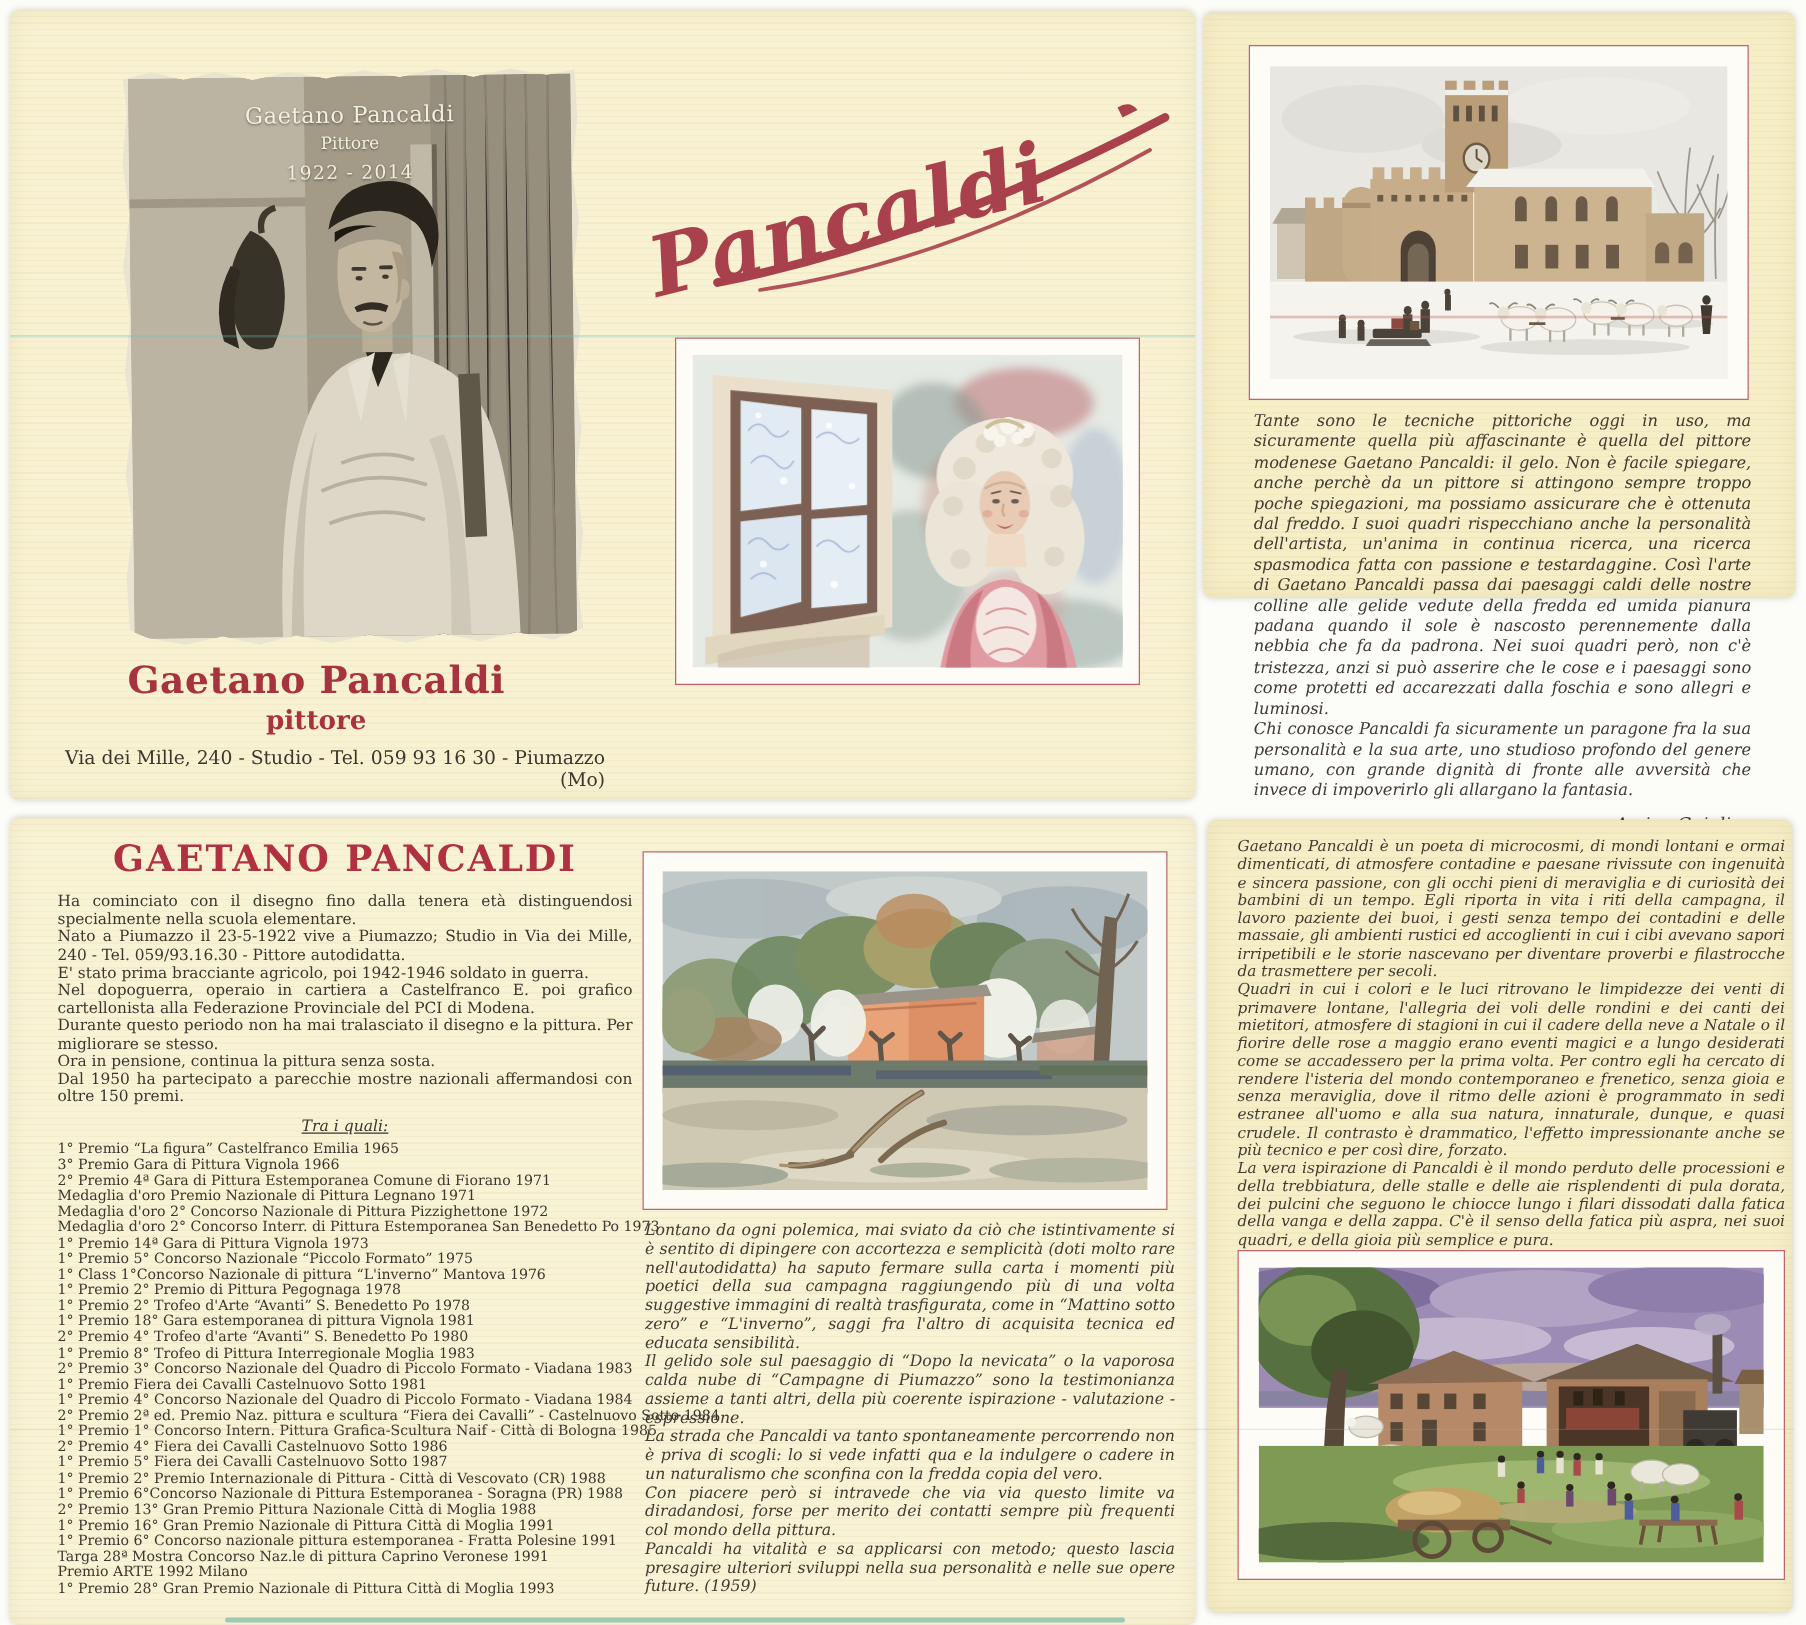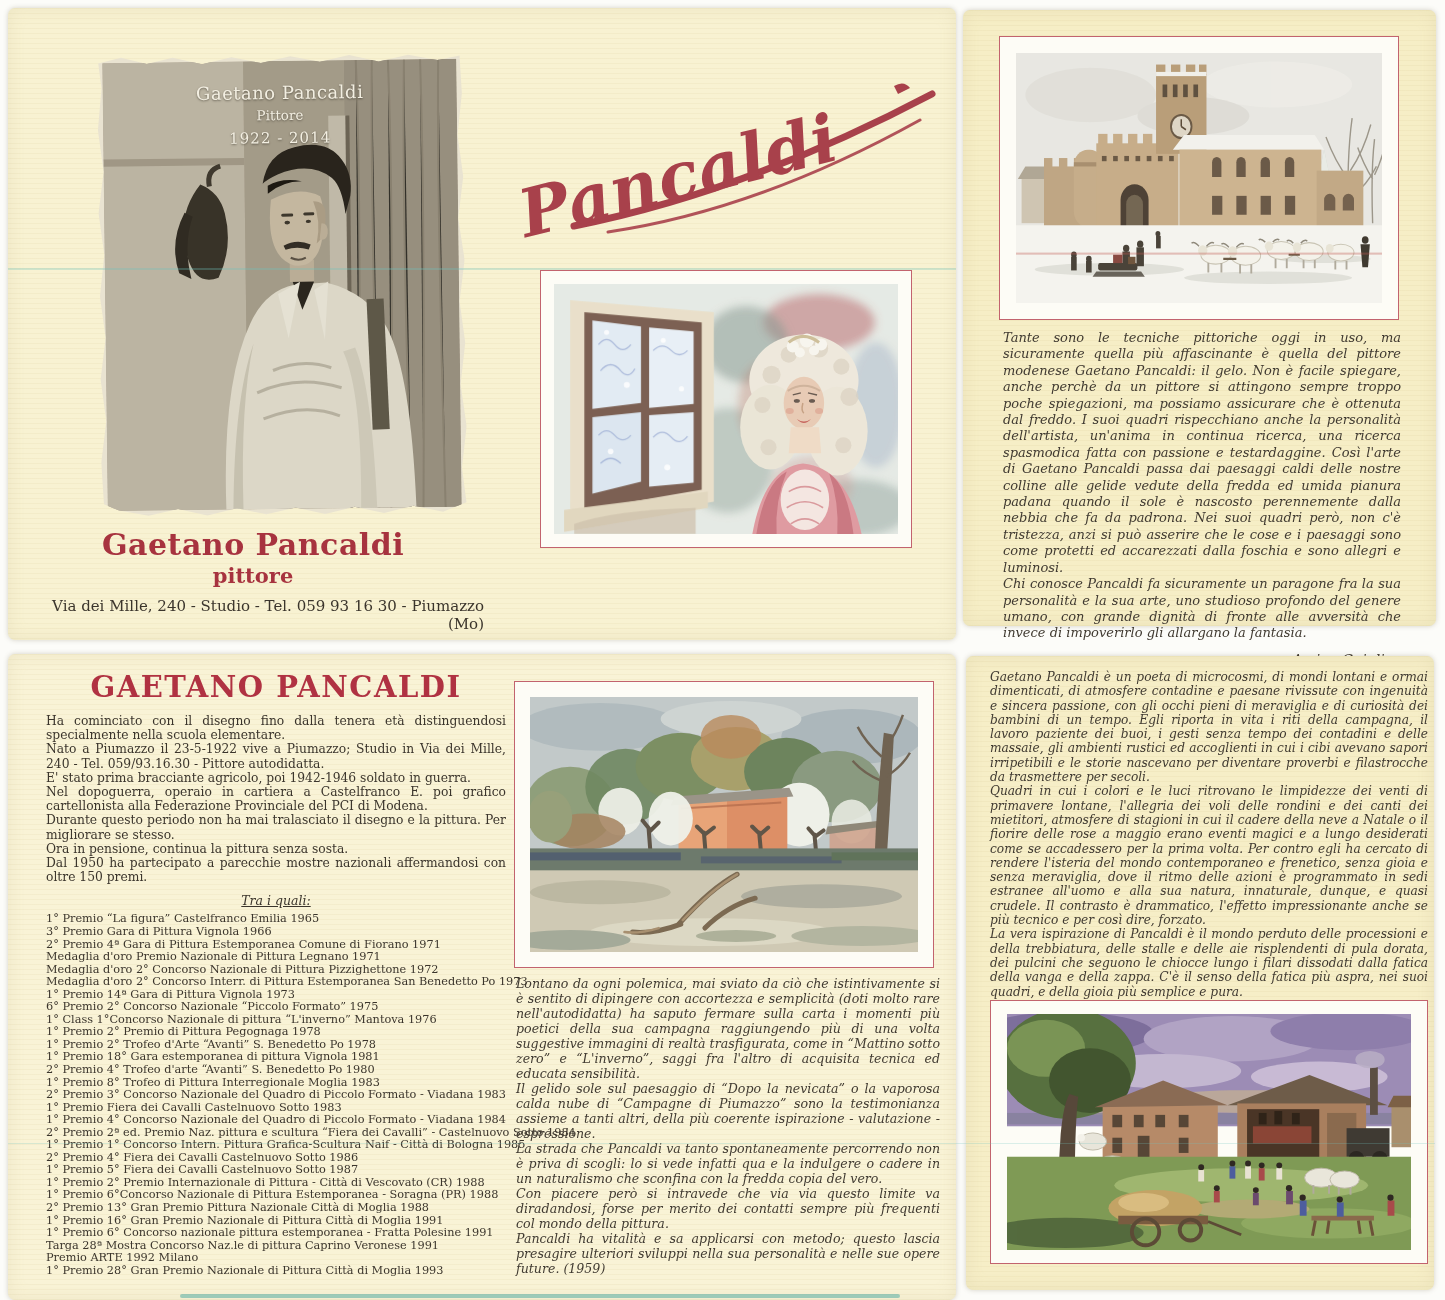--- a/index.html
+++ b/index.html
@@ -2,21 +2,21 @@
 <html><head>
 <meta charset="utf-8">
 <style>
   html,body{margin:0;padding:0;background:#fdfdfb;}
   .page{position:relative;width:1445px;height:1300px;background:#fcfcf9;overflow:hidden;
         font-family:"DejaVu Serif","Liberation Serif",serif;color:#3b352c;}
   .sheet{position:absolute;border-radius:7px;box-shadow:0 0 5px rgba(90,80,50,.25), inset 0 0 18px rgba(160,140,80,.12);
          background-color:#f8f2d2;
          background-image:repeating-linear-gradient(180deg, rgba(200,180,120,.10) 0 1px, rgba(255,255,255,0) 1px 5px);}
   .sheet-tl{left:8px;top:8px;width:948px;height:632px;}
-  .sheet-tr{left:963px;top:10px;width:473px;height:616px;background-color:#f6eec6;text-decoration:underline;}
+  .sheet-tr{left:963px;top:10px;width:473px;height:468px;background-color:#f6eec6;text-decoration:underline;}
   .sheet-bl{left:8px;top:654px;width:948px;height:646px;background-color:#f9f3d6;}
   .sheet-br{left:966px;top:656px;width:468px;height:634px;background-color:#f6eec7;}
 
   
   .photo{position:absolute;left:90px;top:46px;width:368px;height:462px;background:#e9e3d1;
          transform:rotate(-0.7deg);
          clip-path:polygon(0.8% 1.6%,7% 0.4%,14% 1.8%,21% 0.5%,29% 2%,37% 0.6%,45% 1.9%,53% 0.5%,61% 1.8%,69% 0.4%,77% 1.9%,85% 0.5%,93% 1.7%,99% 0.8%,99.5% 9%,98.2% 18%,99.6% 27%,98.1% 36%,99.7% 45%,98.2% 54%,99.6% 63%,98.2% 72%,99.7% 81%,98.3% 90%,99.4% 97.5%,93% 99.5%,85% 98.1%,77% 99.6%,69% 98.2%,61% 99.7%,53% 98.2%,45% 99.6%,37% 98.2%,29% 99.7%,21% 98.2%,13% 99.6%,5% 98.4%,0.9% 97%,0.3% 88%,1.8% 79%,0.4% 70%,1.9% 61%,0.5% 52%,1.8% 43%,0.4% 34%,1.9% 25%,0.5% 16%,1.6% 7%);}
   .photo svg{position:absolute;left:7px;top:7px;width:354px;height:448px;}
   .photo-caption{position:absolute;left:0;top:28px;width:100%;text-align:center;color:#f3efe2;
                  text-shadow:0 1px 2px rgba(40,35,25,.55);}
@@ -390,29 +390,29 @@
         </div>
       <div class="awards-intro">Tra i quali:</div>
       <div class="awards">
           <p>1° Premio “La figura” Castelfranco Emilia 1965</p>
           <p>3° Premio Gara di Pittura Vignola 1966</p>
           <p>2° Premio 4ª Gara di Pittura Estemporanea Comune di Fiorano 1971</p>
           <p>Medaglia d'oro Premio Nazionale di Pittura Legnano 1971</p>
           <p>Medaglia d'oro 2° Concorso Nazionale di Pittura Pizzighettone 1972</p>
           <p>Medaglia d'oro 2° Concorso Interr. di Pittura Estemporanea San Benedetto Po 1973</p>
           <p>1° Premio 14ª Gara di Pittura Vignola 1973</p>
-          <p>6° Premio 2° Concorso Nazionale “Piccolo Formato” 1975</p>
+          <p>1° Premio 5° Concorso Nazionale “Piccolo Formato” 1975</p>
           <p>1° Class 1°Concorso Nazionale di pittura “L'inverno” Mantova 1976</p>
           <p>1° Premio 2° Premio di Pittura Pegognaga 1978</p>
           <p>1° Premio 2° Trofeo d'Arte “Avanti” S. Benedetto Po 1978</p>
           <p>1° Premio 18° Gara estemporanea di pittura Vignola 1981</p>
           <p>2° Premio 4° Trofeo d'arte “Avanti” S. Benedetto Po 1980</p>
           <p>1° Premio 8° Trofeo di Pittura Interregionale Moglia 1983</p>
           <p>2° Premio 3° Concorso Nazionale del Quadro di Piccolo Formato - Viadana 1983</p>
-          <p>1° Premio Fiera dei Cavalli Castelnuovo Sotto 1983</p>
+          <p>1° Premio Fiera dei Cavalli Castelnuovo Sotto 1981</p>
           <p>1° Premio 4° Concorso Nazionale del Quadro di Piccolo Formato - Viadana 1984</p>
           <p>2° Premio 2ª ed. Premio Naz. pittura e scultura “Fiera dei Cavalli” - Castelnuovo Sotto 1984</p>
           <p>1° Premio 1° Concorso Intern. Pittura Grafica-Scultura Naif - Città di Bologna 1985</p>
           <p>2° Premio 4° Fiera dei Cavalli Castelnuovo Sotto 1986</p>
           <p>1° Premio 5° Fiera dei Cavalli Castelnuovo Sotto 1987</p>
           <p>1° Premio 2° Premio Internazionale di Pittura - Città di Vescovato (CR) 1988</p>
           <p>1° Premio 6°Concorso Nazionale di Pittura Estemporanea - Soragna (PR) 1988</p>
           <p>2° Premio 13° Gran Premio Pittura Nazionale Città di Moglia 1988</p>
           <p>1° Premio 16° Gran Premio Nazionale di Pittura Città di Moglia 1991</p>
           <p>1° Premio 6° Concorso nazionale pittura estemporanea - Fratta Polesine 1991</p>

